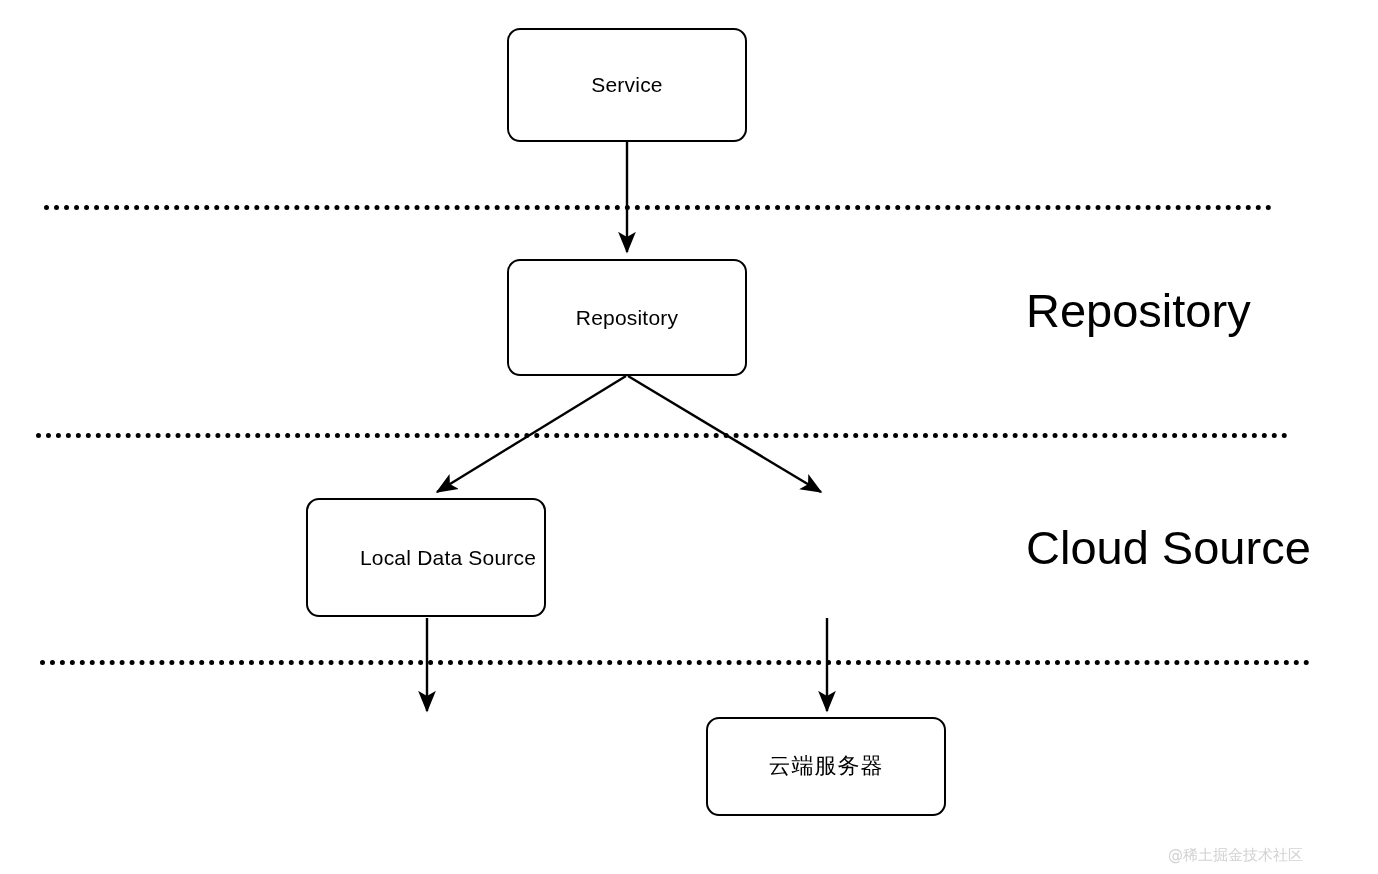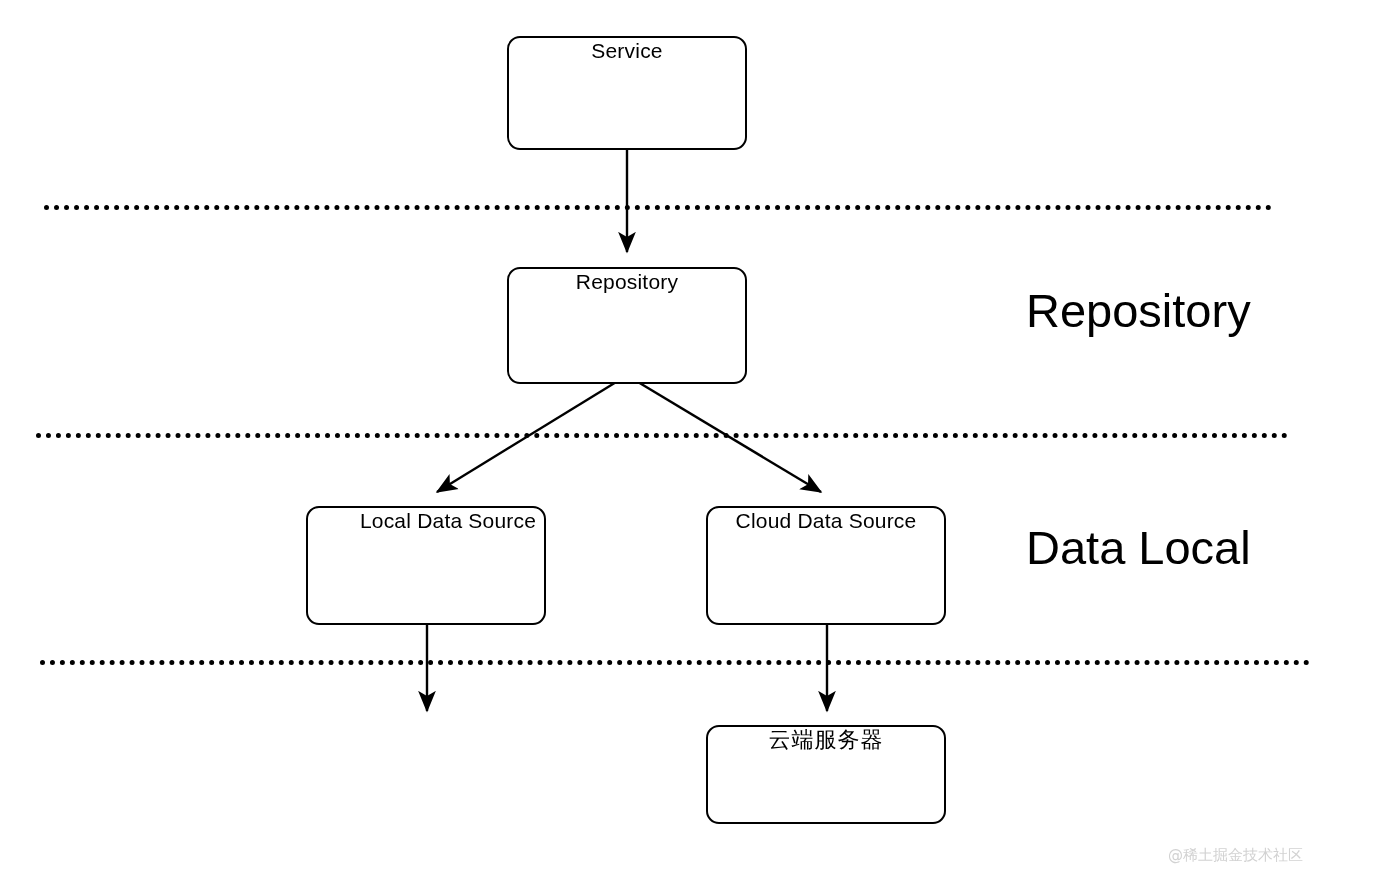--- a/index.html
+++ b/index.html
@@ -27,24 +27,24 @@
     height: 874px;
     pointer-events: none;
   }
   .node {
     position: absolute;
     box-sizing: border-box;
     background: #ffffff;
     border: 2.4px solid #000000;
     border-radius: 13px;
     display: flex;
+    align-items: center;
     justify-content: center;
     text-align: center;
     z-index: 3;
-    margin-top: 8px;
   }
   .node-label {
     font-size: 21px;
     line-height: 1.2;
     letter-spacing: 0.2px;
     color: #000000;
     white-space: nowrap;
   }
   .node-label.cjk {
     font-family: "DejaVu Sans", "Liberation Sans", sans-serif;
@@ -101,27 +101,24 @@
   </div>
 
   <div class="node" style="left: 507px; top: 259px; width: 240px; height: 117px;">
     <span class="node-label">Repository</span>
   </div>
 
   <div class="node" style="left: 306px; top: 498px; width: 240px; height: 119px; padding-left: 44px;">
     <span class="node-label">Local Data Source</span>
   </div>
 
-  <div class="node" style="left: 706px; top: 498px; width: 240px; height: 119px;">
-    <span class="node-label">Cloud Data Source</span>
-  </div>
 
 
   <div class="node" style="left: 706px; top: 717px; width: 240px; height: 99px;">
     <span class="node-label cjk">云端服务器</span>
   </div>
 
   <div class="band-label" style="left: 1026px; top: 287px;">Repository</div>
-  <div class="band-label" style="left: 1026px; top: 524px;">Data Local</div>
+  <div class="band-label" style="left: 1026px; top: 524px;">Cloud Source</div>
 
   <div class="watermark" style="left: 1168px; top: 846px; color: rgb(210, 210, 210);">@稀土掘金技术社区</div>
 
 </div>
 
 </body></html>

